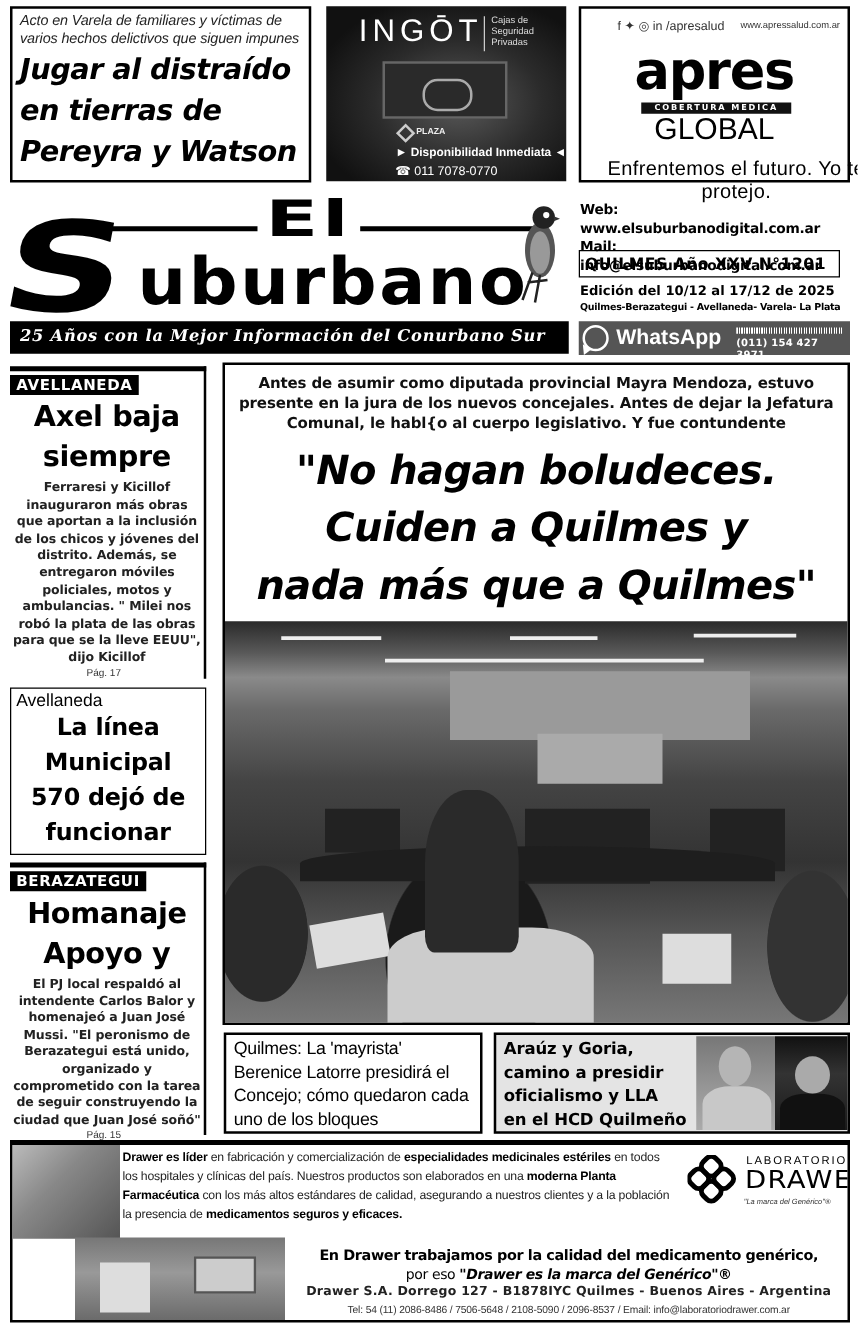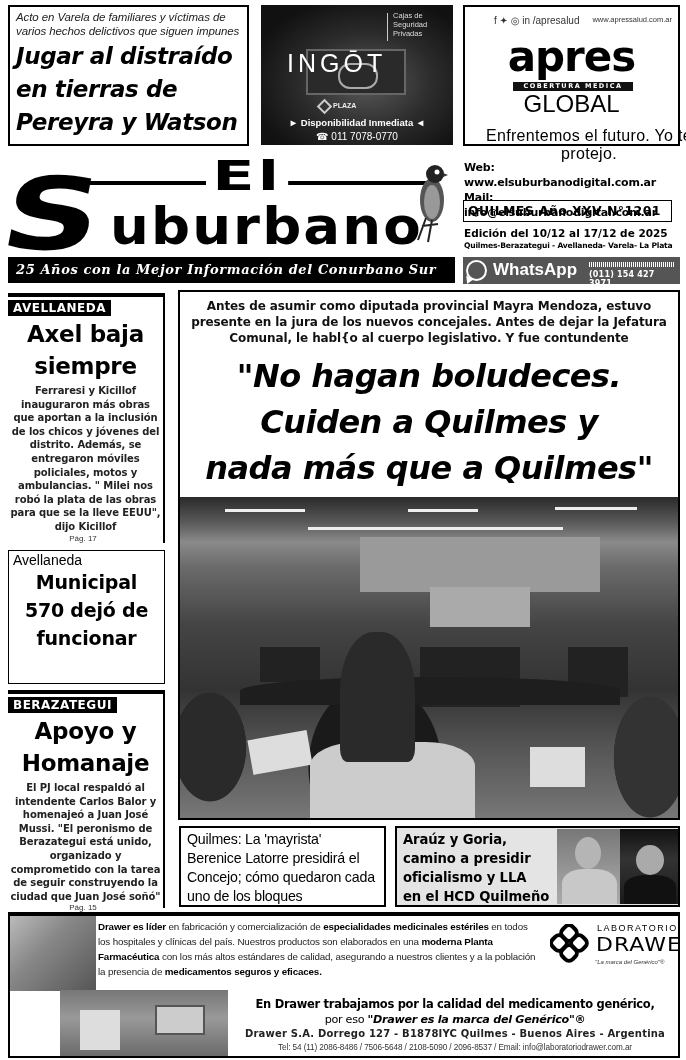--- a/index.html
+++ b/index.html
@@ -20,28 +20,28 @@
   .tl-headline {
     font-family: "DejaVu Sans", sans-serif; font-weight: bold; font-style: italic;
     font-size: 23px; line-height: 33px; letter-spacing: -0.4px; margin-top: 2px;
   }
 
   .ad-ingot {
     left: 261px; top: 5px; width: 192px; height: 140px;
     background: radial-gradient(ellipse at 55% 55%, #5a5a5a 0%, #2b2b2b 45%, #111 80%);
     overflow: hidden; color: #fff;
   }
-  .ingot-logo { left: 26px; top: 6px; font-family: "Liberation Sans", sans-serif; font-size: 25px; letter-spacing: 4px; font-weight: 400; margin-top: 38px; }
+  .ingot-logo { left: 26px; top: 6px; font-family: "Liberation Sans", sans-serif; font-size: 25px; letter-spacing: 4px; font-weight: 400; }
   .ingot-divider { left: 126px; top: 8px; width: 1px; height: 28px; background: #ccc; }
   .ingot-tag { left: 132px; top: 6px; font-size: 7.5px; line-height: 9px; color: #ddd; font-family: "Liberation Sans", sans-serif; }
   .ingot-safe { left: 45px; top: 44px; width: 100px; height: 46px; border: 2px solid #666; background: #2a2a2a; }
   .ingot-safe::after { content:""; position:absolute; left:30px; top:12px; width:36px; height:22px; border:2px solid #aaa; border-radius: 12px; }
   .ingot-plaza { left: 72px; top: 97px; font-size: 7px; color: #eee; font-weight: bold; font-family: "Liberation Sans", sans-serif; }
   .ingot-plaza-mark { left: 58px; top: 96px; width: 11px; height: 11px; border: 2px solid #ccc; transform: rotate(45deg); }
-  .ingot-avail { left: 0; width: 192px; top: 112px; text-align: center; font-size: 9.5px; font-weight: bold; font-family: "Liberation Sans", sans-serif; }
+  .ingot-avail { left: 0; width: 192px; top: 112px; text-align: right; font-size: 9.5px; font-weight: bold; font-family: "Liberation Sans", sans-serif; }
   .ingot-phone { left: 0; width: 192px; top: 126px; text-align: center; font-size: 10px; font-weight: normal; font-family: "Liberation Sans", sans-serif; }
 
   .ad-apres {
     left: 463px; top: 5px; width: 217px; height: 141px;
     border: 2px solid #000; background: #fff;
   }
   .apres-social { left: 6px; top: 8px; font-size: 10px; color: #333; font-family: "Liberation Sans", sans-serif; padding-left: 23px; }
   .apres-web { right: 6px; top: 8px; font-size: 7.5px; color: #333; font-family: "Liberation Sans", sans-serif; }
   .apres-logo { left: 0; width: 213px; top: 28px; text-align: center; font-family: "DejaVu Sans", sans-serif; font-weight: bold; font-size: 42px; letter-spacing: -1px; line-height: 44px; }
   .apres-band { left: 48px; top: 75px; width: 120px; height: 9px; background: #111; color: #fff; font-size: 6.5px; line-height: 9px; text-align: center; letter-spacing: 1.5px; font-weight: bold; }
@@ -198,31 +198,32 @@
     <div>Axel baja</div>
     <div>siempre</div>
   </div>
   <div class="lc-body" style="margin-top:2px;">Ferraresi y Kicillof inauguraron más obras que aportan a la inclusión de los chicos y jóvenes del distrito. Además, se entregaron móviles policiales, motos y ambulancias. " Milei nos robó la plata de las obras para que se la lleve EEUU", dijo Kicillof</div>
   <div class="page-ref">Pág. 17</div>
 </div>
 
 <div class="abs col-left-2">
   <div class="lc2-kicker">Avellaneda</div>
   <div class="lc2-headline">
+    <div>La línea</div>
     <div>Municipal</div>
     <div>570 dejó de</div>
     <div>funcionar</div>
   </div>
 </div>
 
 <div class="abs col-left-3">
   <div class="section-tag">BERAZATEGUI</div>
   <div class="lc-headline" style="margin-top:2px;">
+    <div>Homanaje</div>
     <div>Apoyo y</div>
-    <div>Homanaje</div>
   </div>
   <div class="lc-body" style="margin-top:2px;">El PJ local respaldó al intendente Carlos Balor y homenajeó a Juan José Mussi. "El peronismo de Berazategui está unido, organizado y comprometido con la tarea de seguir construyendo la ciudad que Juan José soñó"</div>
   <div class="page-ref">Pág. 15</div>
 </div>
 
 <div class="abs main-box">
   <div class="abs main-deck">Antes de asumir como diputada provincial Mayra Mendoza, estuvo presente en la jura de los nuevos concejales. Antes de dejar la Jefatura Comunal, le habl{o al cuerpo legislativo. Y fue contundente</div>
   <div class="abs main-headline">
     <div>"No hagan boludeces.</div>
     <div>Cuiden a Quilmes y</div>

